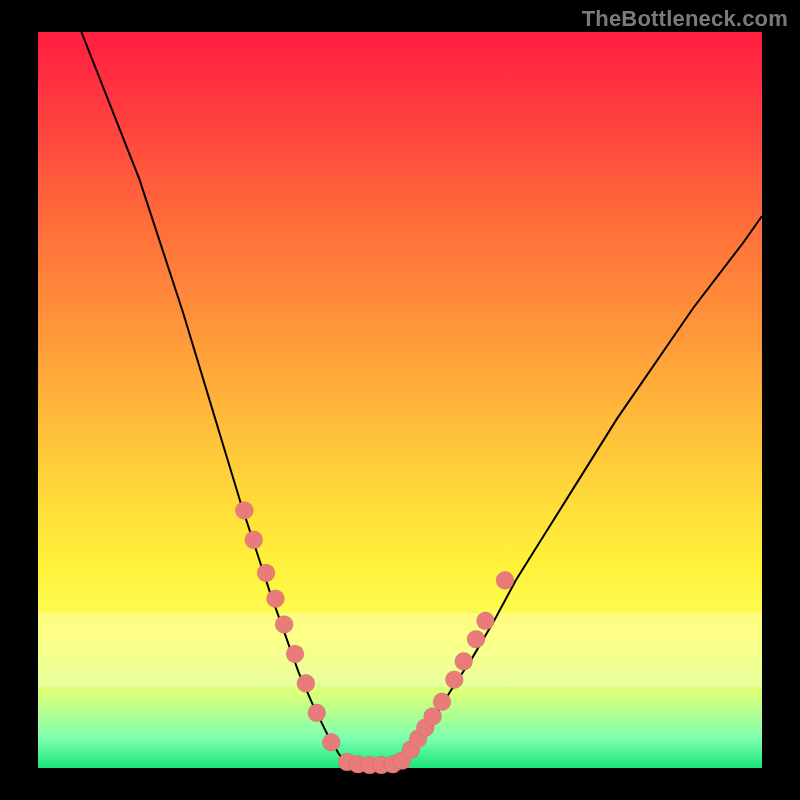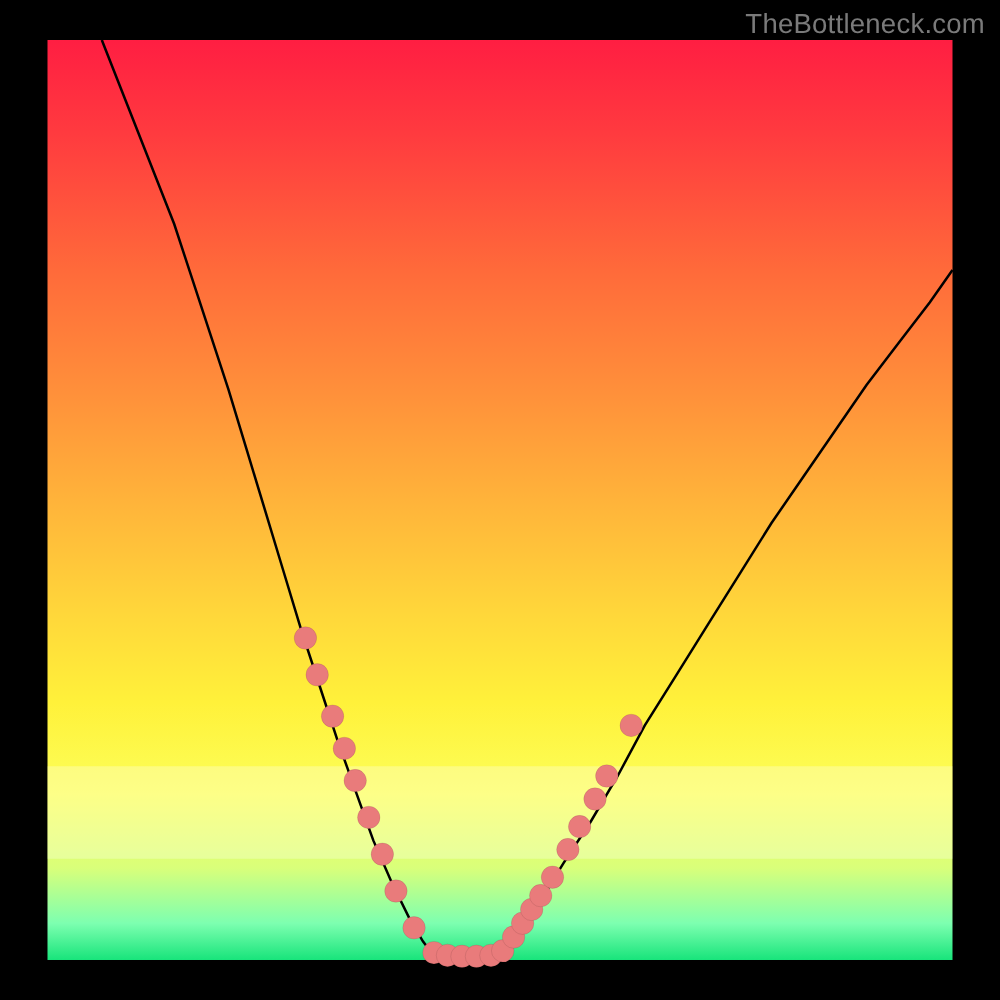--- a/index.html
+++ b/index.html
@@ -48,21 +48,21 @@
     
     background: rgba(255,255,255,0.28);
     pointer-events: none;
   }
   .watermark {
     position: absolute;
     top: 6px;
     right: 12px;
     color: #7a7a7a;
     font-size: 22px;
-    font-weight: 400;
+    font-weight: 700;
     letter-spacing: 0.2px;
     user-select: none;
   }
   svg.curve {
     position: absolute;
     inset: 0;
     width: 100%;
     height: 100%;
     overflow: visible;
   }

